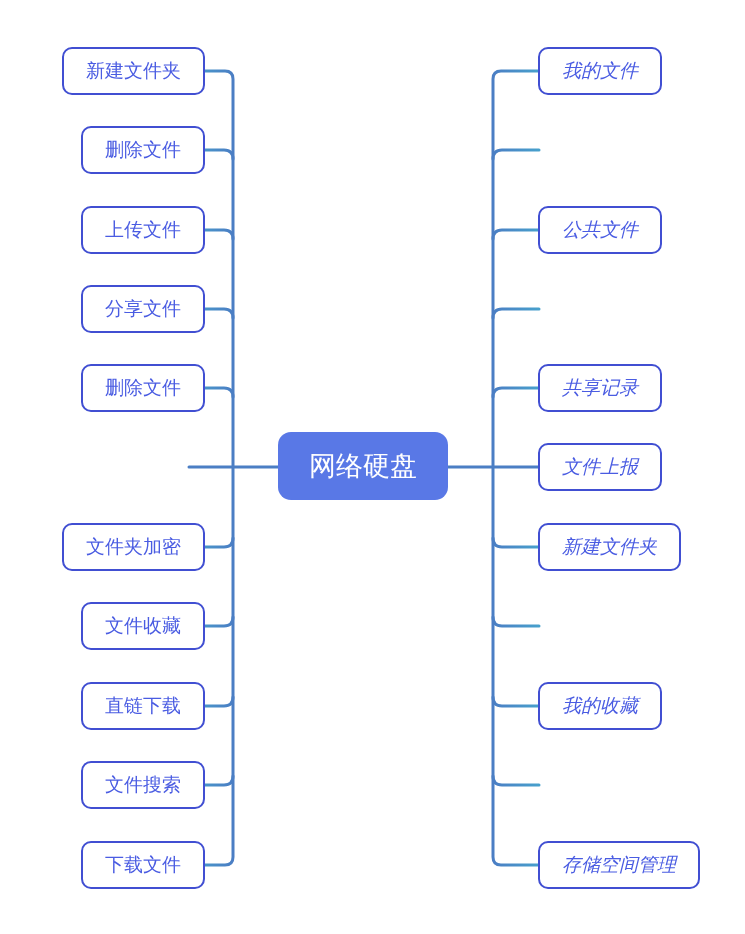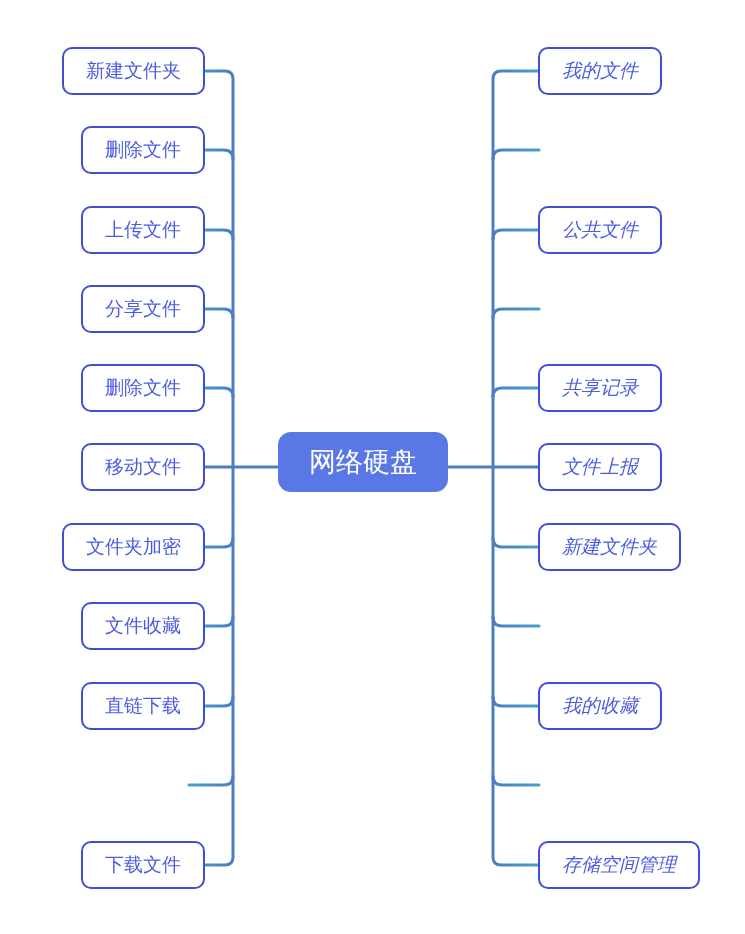--- a/index.html
+++ b/index.html
@@ -42,21 +42,21 @@
   }
   .node.right {
     left: 538px;
     font-style: italic;
   }
   .root-node {
     position: absolute;
     left: 278px;
     top: 432px;
     width: 170px;
-    height: 60px;
+    height: 68px;
     background: #5978e6;
     border-radius: 13px;
     color: #ffffff;
     font-size: 27px;
     display: flex;
     align-items: center;
     justify-content: center;
     white-space: nowrap;
     cursor: pointer;
   }
@@ -105,24 +105,24 @@
 
       <path stroke="#4b7ec4" d="M 448 467 H 539"></path>
     </g>
   </svg>
 
   <div class="node left" style="top:47px">新建文件夹</div>
   <div class="node left" style="top:126px">删除文件</div>
   <div class="node left" style="top:206px">上传文件</div>
   <div class="node left" style="top:285px">分享文件</div>
   <div class="node left" style="top:364px">删除文件</div>
-  <div class="node left" style="top:443px">移动文件</div>
   <div class="node left" style="top:523px">文件夹加密</div>
   <div class="node left" style="top:602px">文件收藏</div>
   <div class="node left" style="top:682px">直链下载</div>
+  <div class="node left" style="top:761px">文件搜索</div>
   <div class="node left" style="top:841px">下载文件</div>
 
   <div class="root-node">网络硬盘</div>
 
   <div class="node right" style="top:47px">我的文件</div>
   <div class="node right" style="top:206px">公共文件</div>
   <div class="node right" style="top:364px">共享记录</div>
   <div class="node right" style="top:443px">文件上报</div>
   <div class="node right" style="top:523px">新建文件夹</div>
   <div class="node right" style="top:682px">我的收藏</div>

